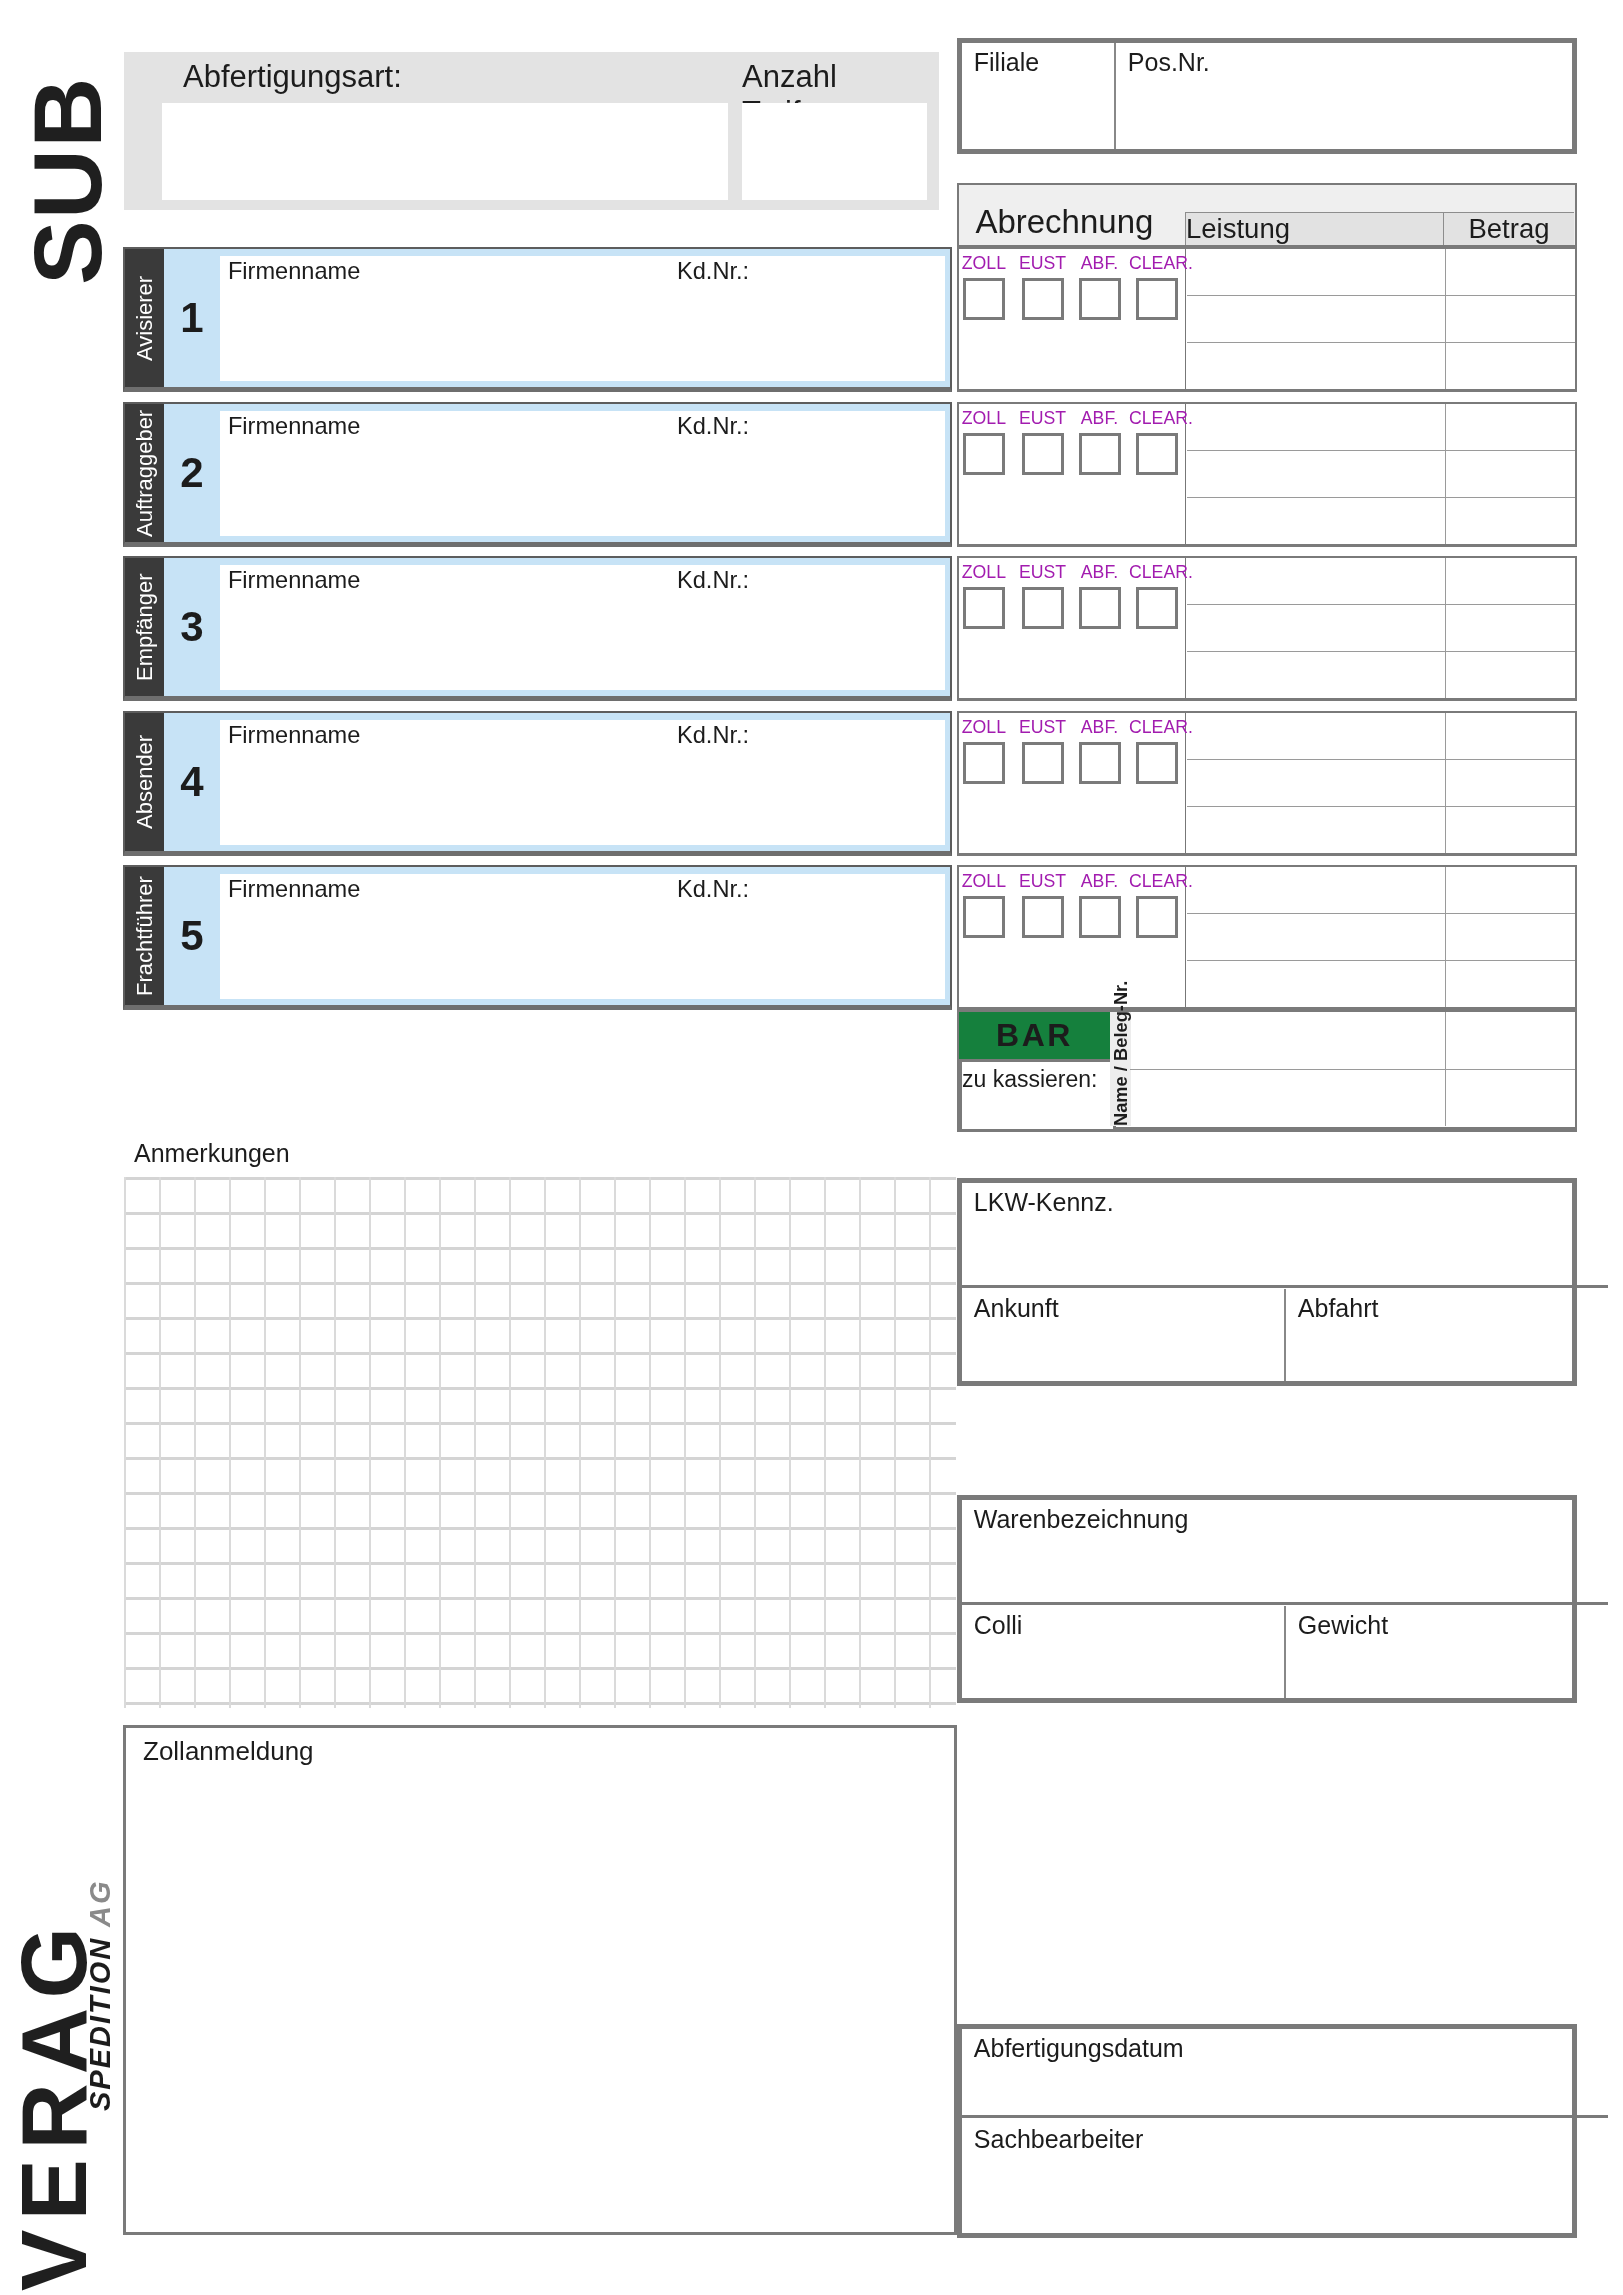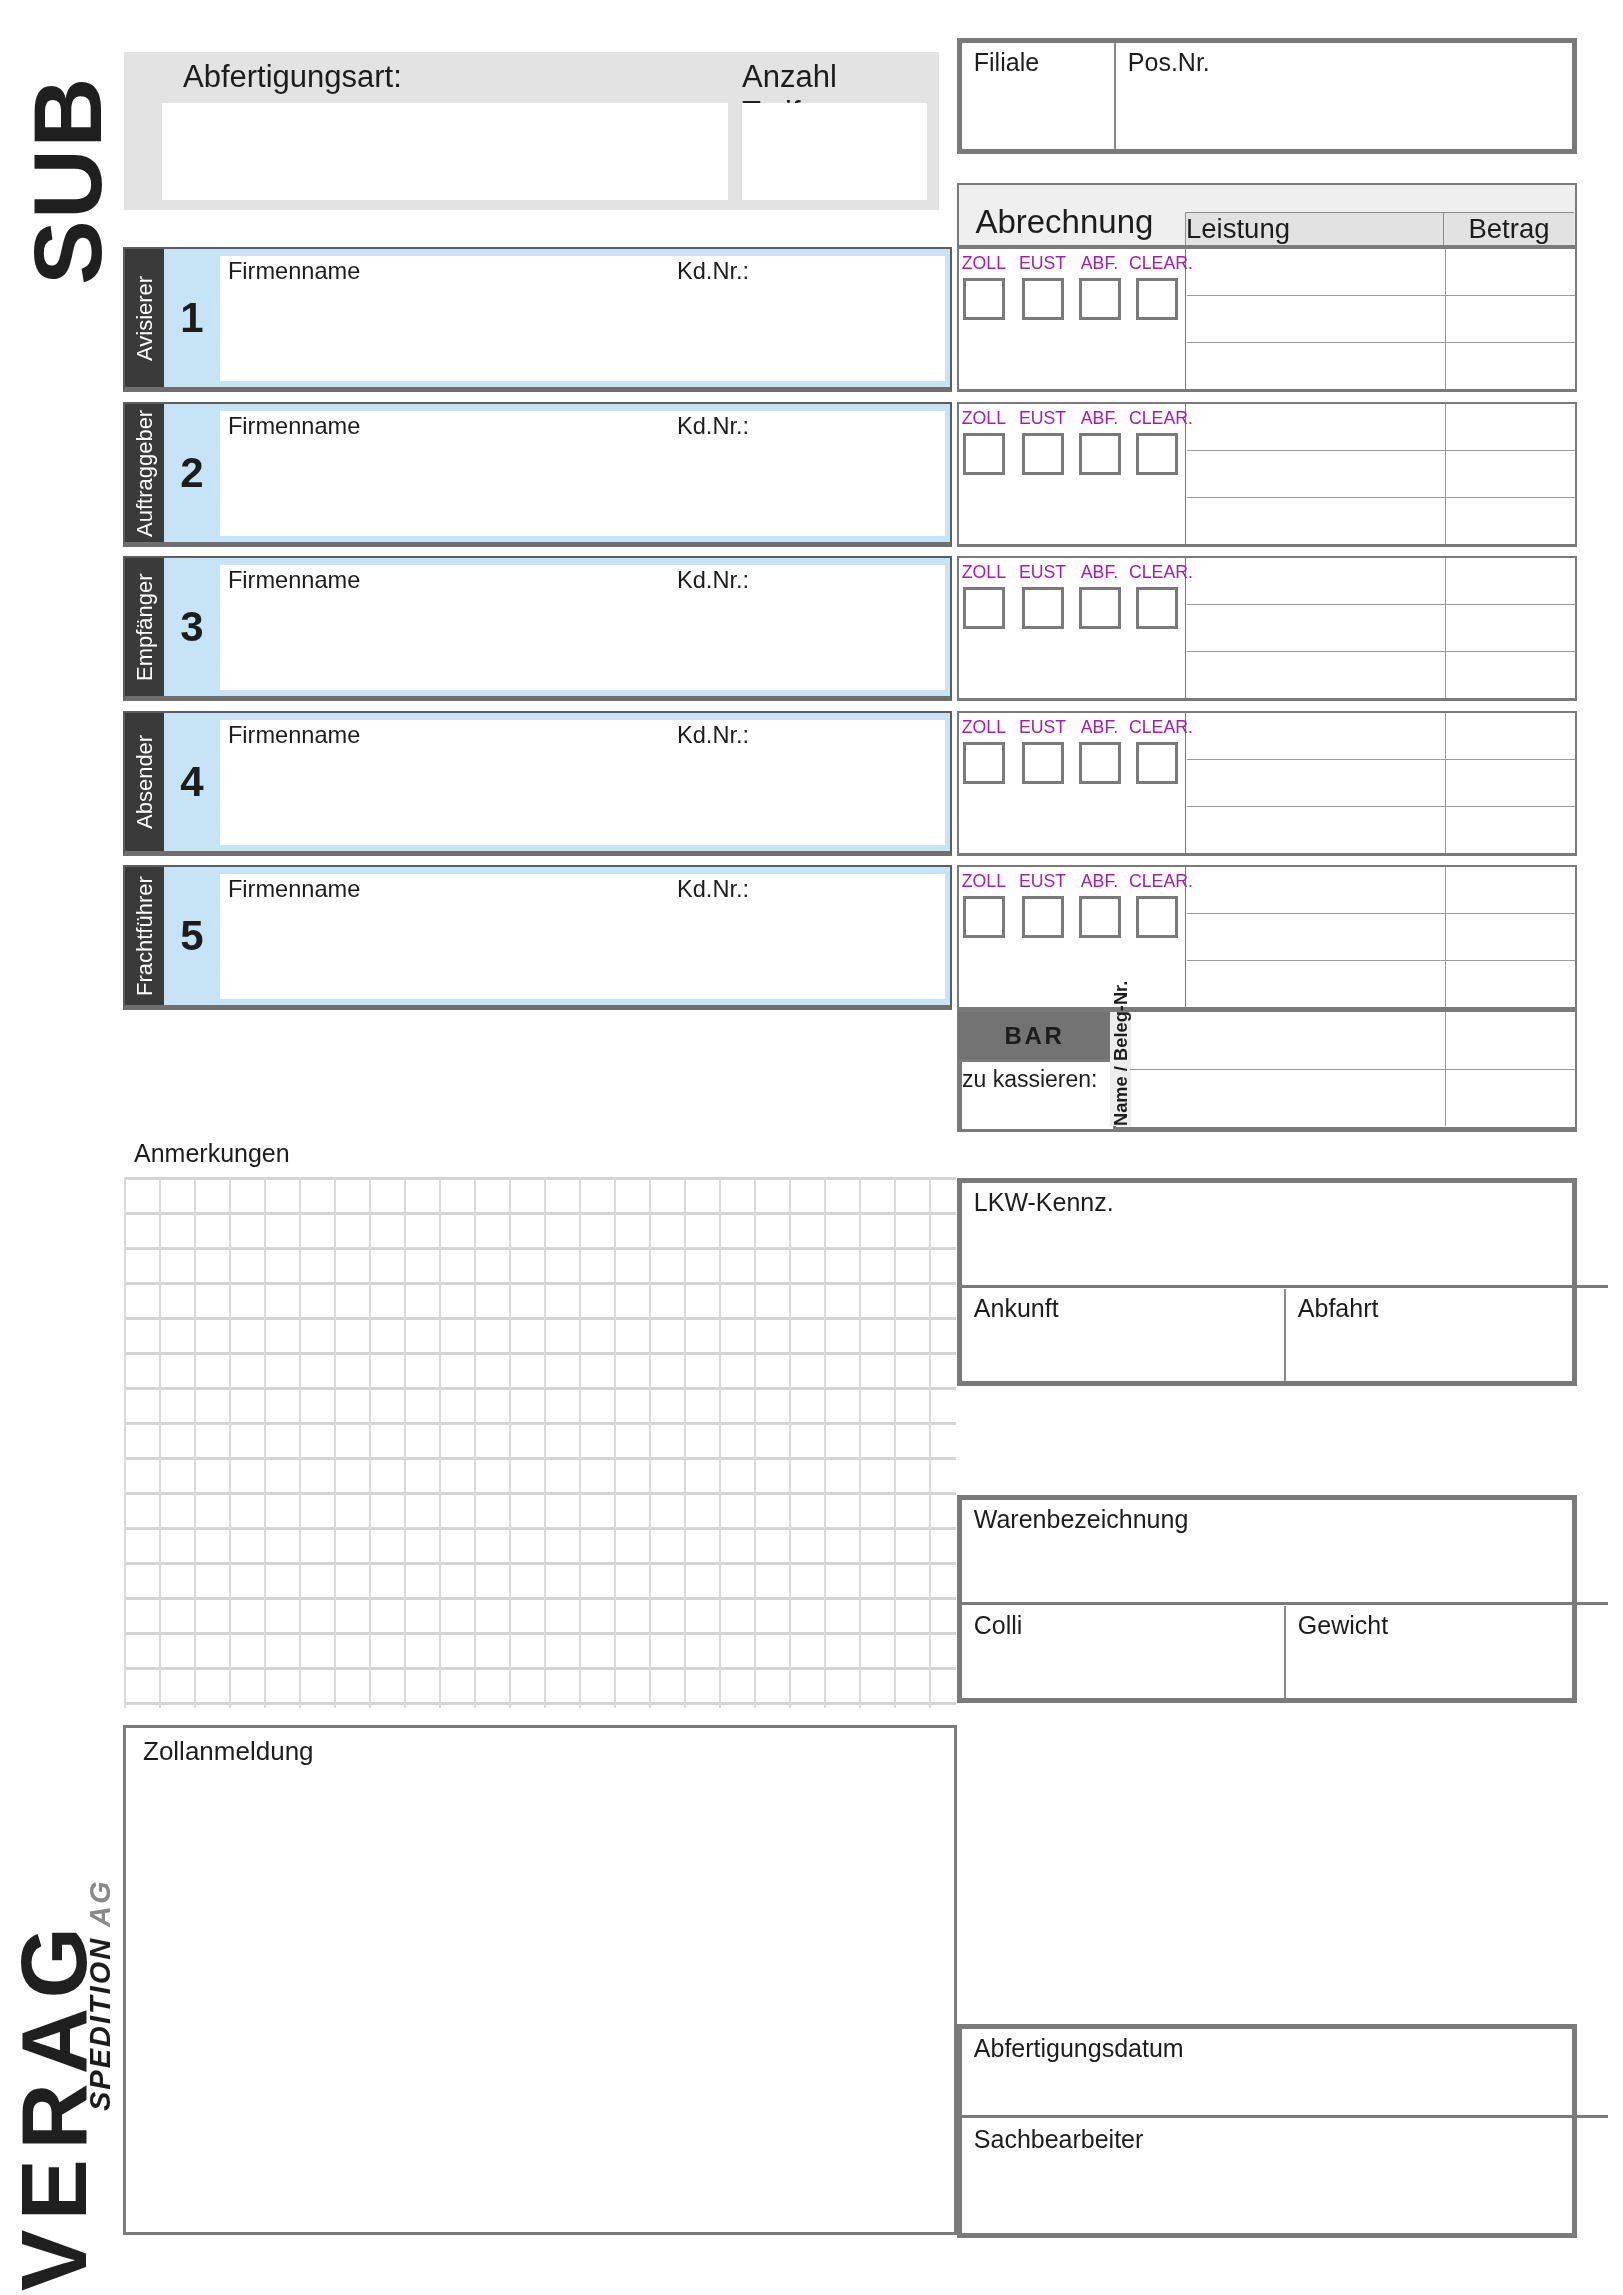--- a/index.html
+++ b/index.html
@@ -47,22 +47,22 @@
   .chk-box{display:block;width:36px;height:36px;margin:4.6px auto 0;border:3.3px solid #7a7a7a;background:#fff;}
   .c0{left:-2.6px}.c1{left:56px}.c2{left:113px}.c3{left:170px}
   .abr-table{position:absolute;left:228px;top:0;right:0;height:100%;display:flex;flex-direction:column;}
   .abr-row{flex:1;display:flex;}
   .abr-row + .abr-row{border-top:1.3px solid #9a9a9a;}
   .cell-l{width:258px;}
   .cell-b{flex:1;border-left:1.3px solid #9a9a9a;}
   
   .bar-section{left:957px;top:1010px;width:620px;height:122px;background:#fff;
                border:2.6px solid #7a7a7a;border-bottom:5.2px solid #7a7a7a;}
-  .bar-title{position:absolute;left:0;top:0;width:151px;height:47px;background:#737373;
-             font-size:24px;font-weight:800;letter-spacing:2.6px;text-align:center;line-height:47px;}
+  .bar-title{position:absolute;left:0;top:0;width:151px;height:47px;background:#15803d;
+             font-size:32px;font-weight:800;letter-spacing:2.6px;text-align:center;line-height:47px;}
   .zu-box{position:absolute;left:0;top:47px;width:151px;height:67px;background:#fff;border:3.3px solid #7a7a7a;}
   .zu-box span{position:absolute;left:0;top:3.9px;font-size:23px;}
   .name-col{position:absolute;left:151px;top:0;width:21px;height:114px;background:#ededed;}
   .name-col .vtext{position:absolute;left:0;top:0;width:100%;height:100%;font-size:18.3px;font-weight:bold;
                    text-align:center;line-height:21px;}
   .bar-cells{position:absolute;left:171px;top:0;right:0;height:114px;display:flex;flex-direction:column;}
   .bar-row{flex:1;display:flex;}
   .bar-row + .bar-row{border-top:1.3px solid #9a9a9a;}
   .bar-cell-l{width:315px;}
   .bar-cell-b{flex:1;border-left:1.3px solid #9a9a9a;}

